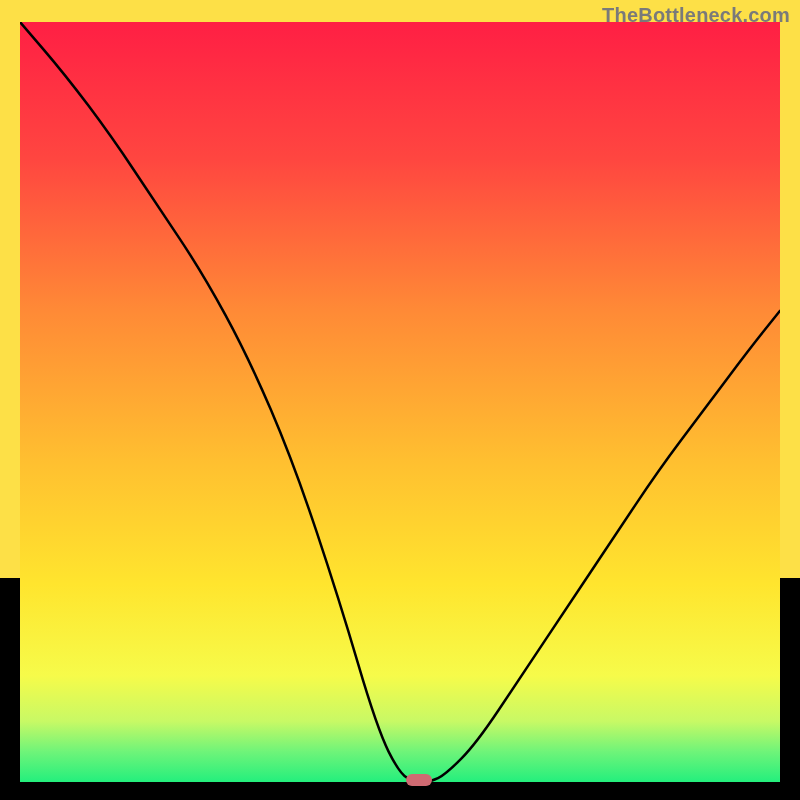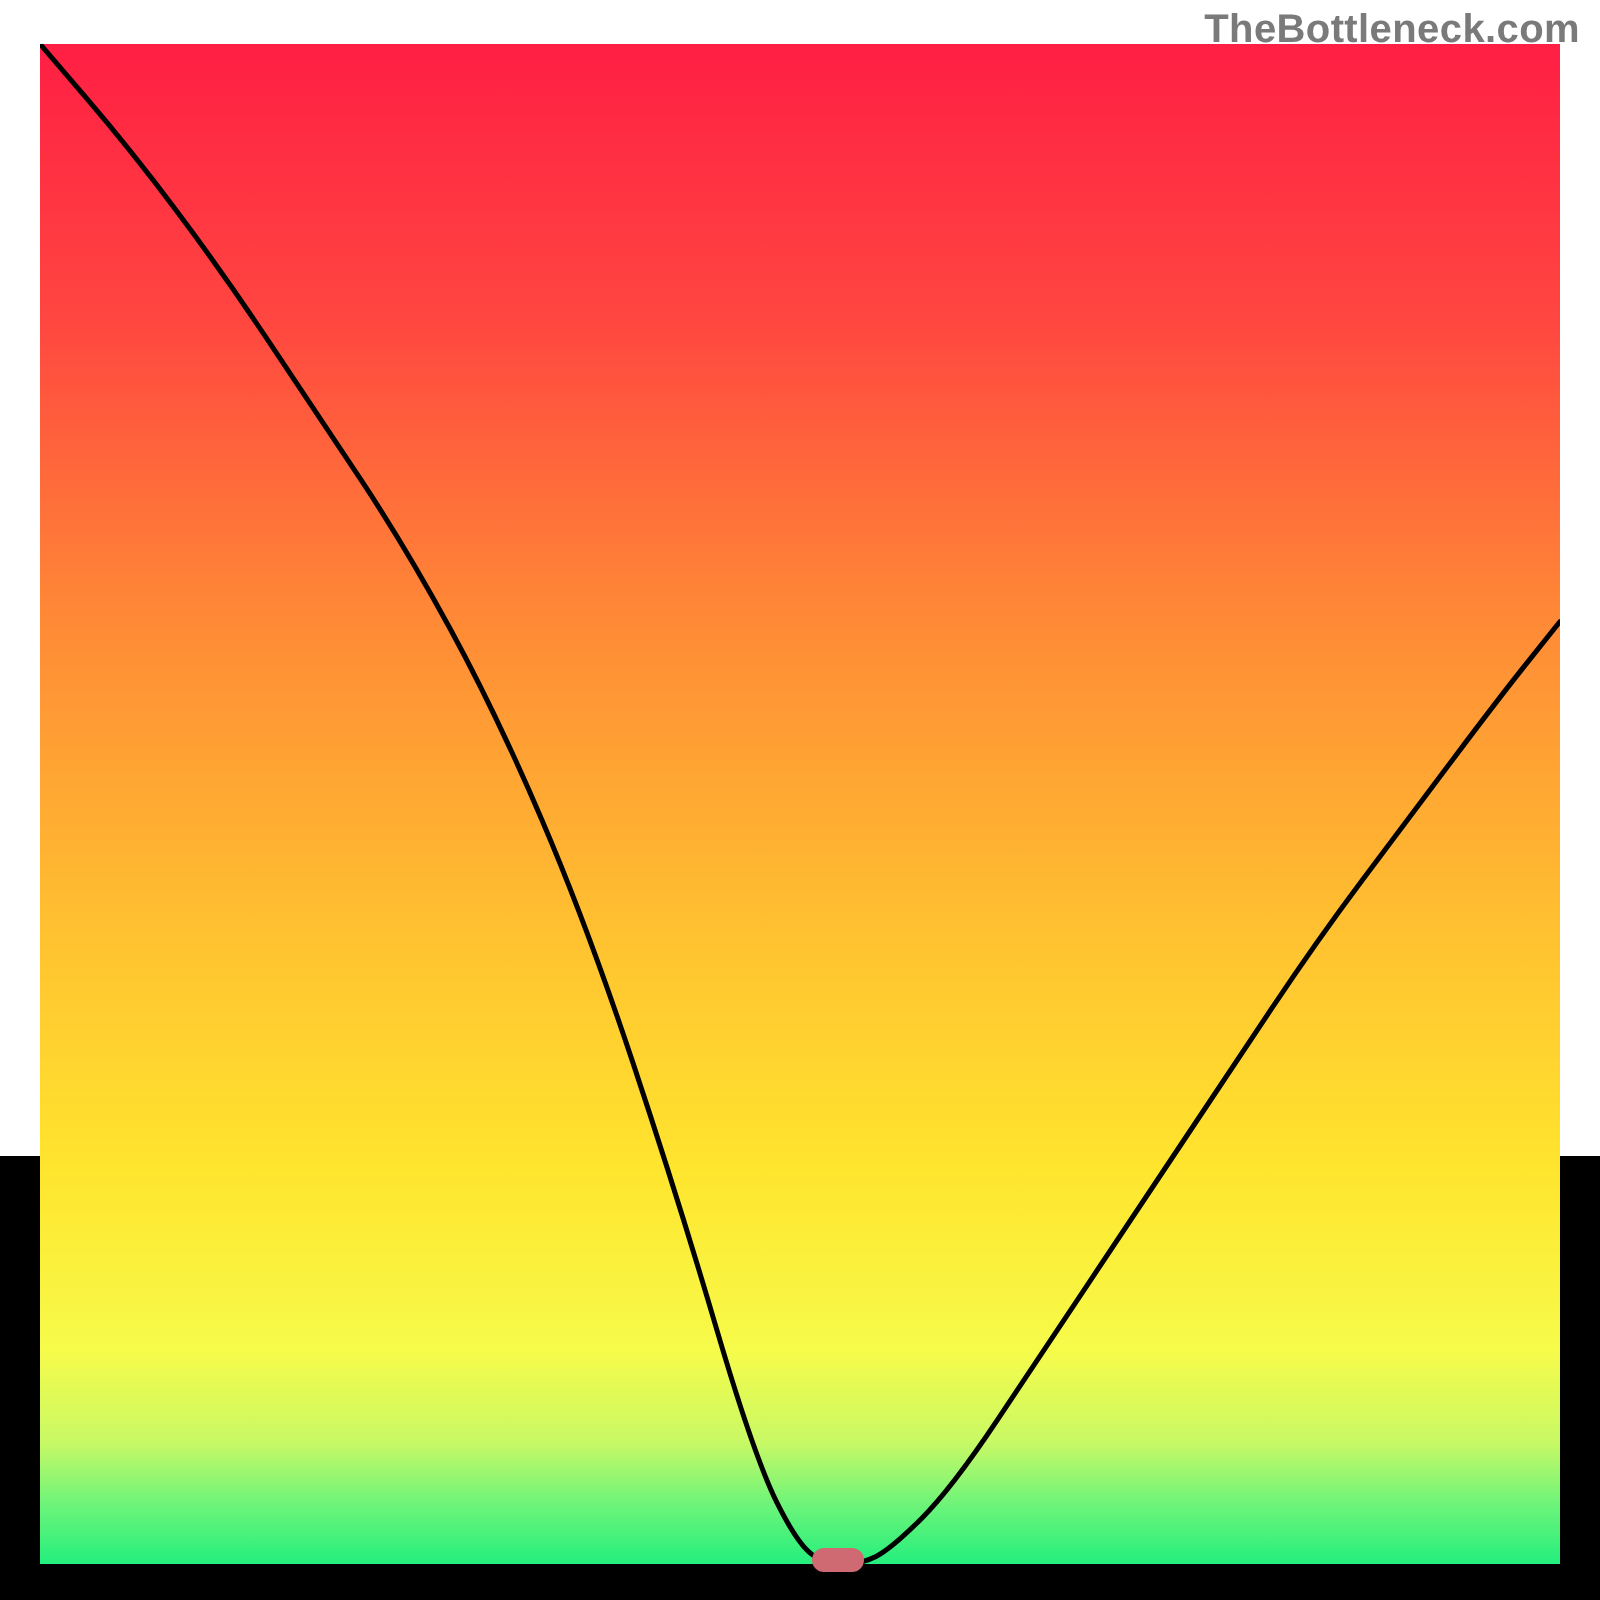--- a/index.html
+++ b/index.html
@@ -8,21 +8,21 @@
     width: 800px;
     height: 800px;
     background: #000;
     font-family: Arial, Helvetica, sans-serif;
     overflow: hidden;
   }
   .stage {
     position: relative;
     width: 800px;
     height: 578px;
-    background: #ffffff;
+    background: #fde047;
   }
   .watermark {
     position: absolute;
     top: 4px;
     right: 10px;
     color: #7a7a7a;
     font-size: 20px;
     font-weight: 600;
     letter-spacing: 0.2px;
     z-index: 50;

